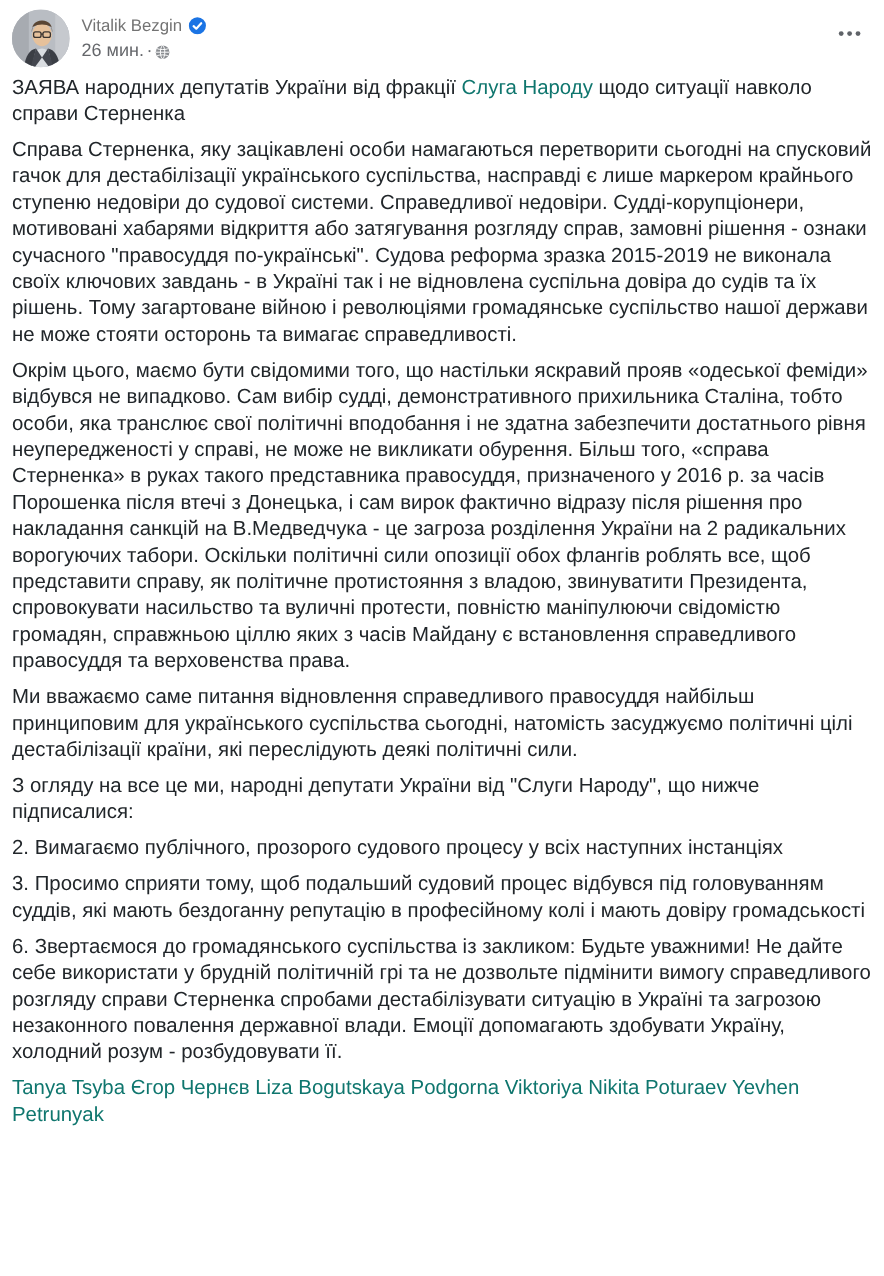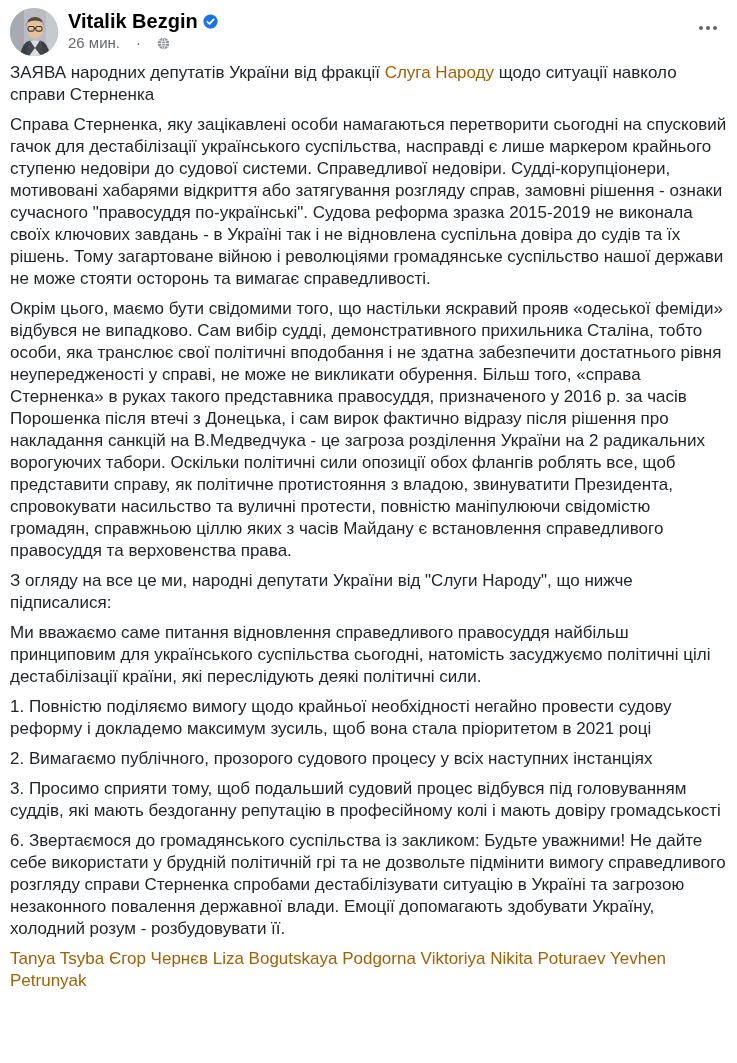--- a/index.html
+++ b/index.html
@@ -26,29 +26,29 @@
     border-radius: 50%;
     overflow: hidden;
     flex: 0 0 48px;
     background: #c9ccd1;
     cursor: pointer;
   }
   .avatar-wrap svg { display: block; }
   .header-info { margin-left: 10px; flex: 1; min-width: 0; }
   .name-row { display: flex; align-items: center; gap: 5px; padding-top: 3px; }
   .author-name {
-    font-size: 20px;
-    font-weight: bold;
-    color: #000000;
+    font-size: 14px;
+    font-weight: normal;
+    color: #737373;
     text-decoration: none;
     line-height: 20px;
   }
   .badge { display: inline-flex; align-items: center; }
   .meta-row {
-    display: flex; align-items: center; gap: 16px;
+    display: flex; align-items: center; gap: 2px;
     margin-top: 3px;
     font-size: 15px;
     color: #65676b;
     line-height: 18px;
   }
   .meta-row a { color: #65676b; text-decoration: none; }
   .dot-sep { color: #65676b; }
   .menu-btn {
     display: flex; gap: 3px; align-items: center;
     padding: 12px 8px;
@@ -61,21 +61,21 @@
     background: #5f6368; display: block;
   }
   
   .body-text {
     padding: 4px 10px 0 10px;
     font-size: 17px;
     line-height: 22px;
   }
   .body-text p { margin: 0 0 8px 0; }
   .body-text a {
-    color: #a16207;
+    color: #0f766e;
     text-decoration: none;
     cursor: pointer;
   }
   .tags p { margin-bottom: 6px; }
 </style>
 </head>
 <body>
 
 <div class="post">
 
@@ -132,23 +132,22 @@
         <i></i>
     </button>
   </div>
 
   <div class="body-text">
 
     <p><span>ЗАЯВА народних депутатів України від фракції </span><a>Слуга Народу</a><span> щодо ситуації навколо справи Стерненка</span></p>
 
     <p>Справа Стерненка, яку зацікавлені особи намагаються перетворити сьогодні на спусковий гачок для дестабілізації українського суспільства, насправді є лише маркером крайнього ступеню недовіри до судової системи. Справедливої недовіри. Судді-корупціонери, мотивовані хабарями відкриття або затягування розгляду справ, замовні рішення - ознаки сучасного "правосуддя по-українські". Судова реформа зразка 2015-2019 не виконала своїх ключових завдань - в Україні так і не відновлена суспільна довіра до судів та їх рішень. Тому загартоване війною і революціями громадянське суспільство нашої держави не може стояти осторонь та вимагає справедливості.</p>
     <p>Окрім цього, маємо бути свідомими того, що настільки яскравий прояв «одеської феміди» відбувся не випадково. Сам вибір судді, демонстративного прихильника Сталіна, тобто особи, яка транслює свої політичні вподобання і не здатна забезпечити достатнього рівня неупередженості у справі, не може не викликати обурення. Більш того, «справа Стерненка» в руках такого представника правосуддя, призначеного у 2016 р. за часів Порошенка після втечі з Донецька, і сам вирок фактично відразу після рішення про накладання санкцій на В.Медведчука - це загроза розділення України на 2 радикальних ворогуючих табори. Оскільки політичні сили опозиції обох флангів роблять все, щоб представити справу, як політичне протистояння з владою, звинуватити Президента, спровокувати насильство та вуличні протести, повністю маніпулюючи свідомістю громадян, справжньою ціллю яких з часів Майдану є встановлення справедливого правосуддя та верховенства права.</p>
+    <p>Ми вважаємо саме питання відновлення справедливого правосуддя найбільш принциповим для українського суспільства сьогодні, натомість засуджуємо політичні цілі дестабілізації країни, які переслідують деякі політичні сили.</p>
     <p>З огляду на все це ми, народні депутати України від "Слуги Народу", що нижче підписалися:</p>
-    <p>Ми вважаємо саме питання відновлення справедливого правосуддя найбільш принциповим для українського суспільства сьогодні, натомість засуджуємо політичні цілі дестабілізації країни, які переслідують деякі політичні сили.</p>
-    <p>1. Повністю поділяємо вимогу щодо крайньої необхідності негайно провести судову реформу і докладемо максимум зусиль, щоб вона стала пріоритетом в 2021 році</p>
     <p>2. Вимагаємо публічного, прозорого судового процесу у всіх наступних інстанціях</p>
     <p>3. Просимо сприяти тому, щоб подальший судовий процес відбувся під головуванням суддів, які мають бездоганну репутацію в професійному колі і мають довіру громадськості</p>
     <p>6. Звертаємося до громадянського суспільства із закликом: Будьте уважними! Не дайте себе використати у брудній політичній грі та не дозвольте підмінити вимогу справедливого розгляду справи Стерненка спробами дестабілізувати ситуацію в Україні та загрозою незаконного повалення державної влади. Емоції допомагають здобувати Україну, холодний розум - розбудовувати її.</p>
 
     <div class="tags">
       <p>
         <a>Tanya Tsyba</a>
         <a>Єгор Чернєв</a>
         <a>Liza Bogutskaya</a>
         <a>Podgorna Viktoriya</a>

